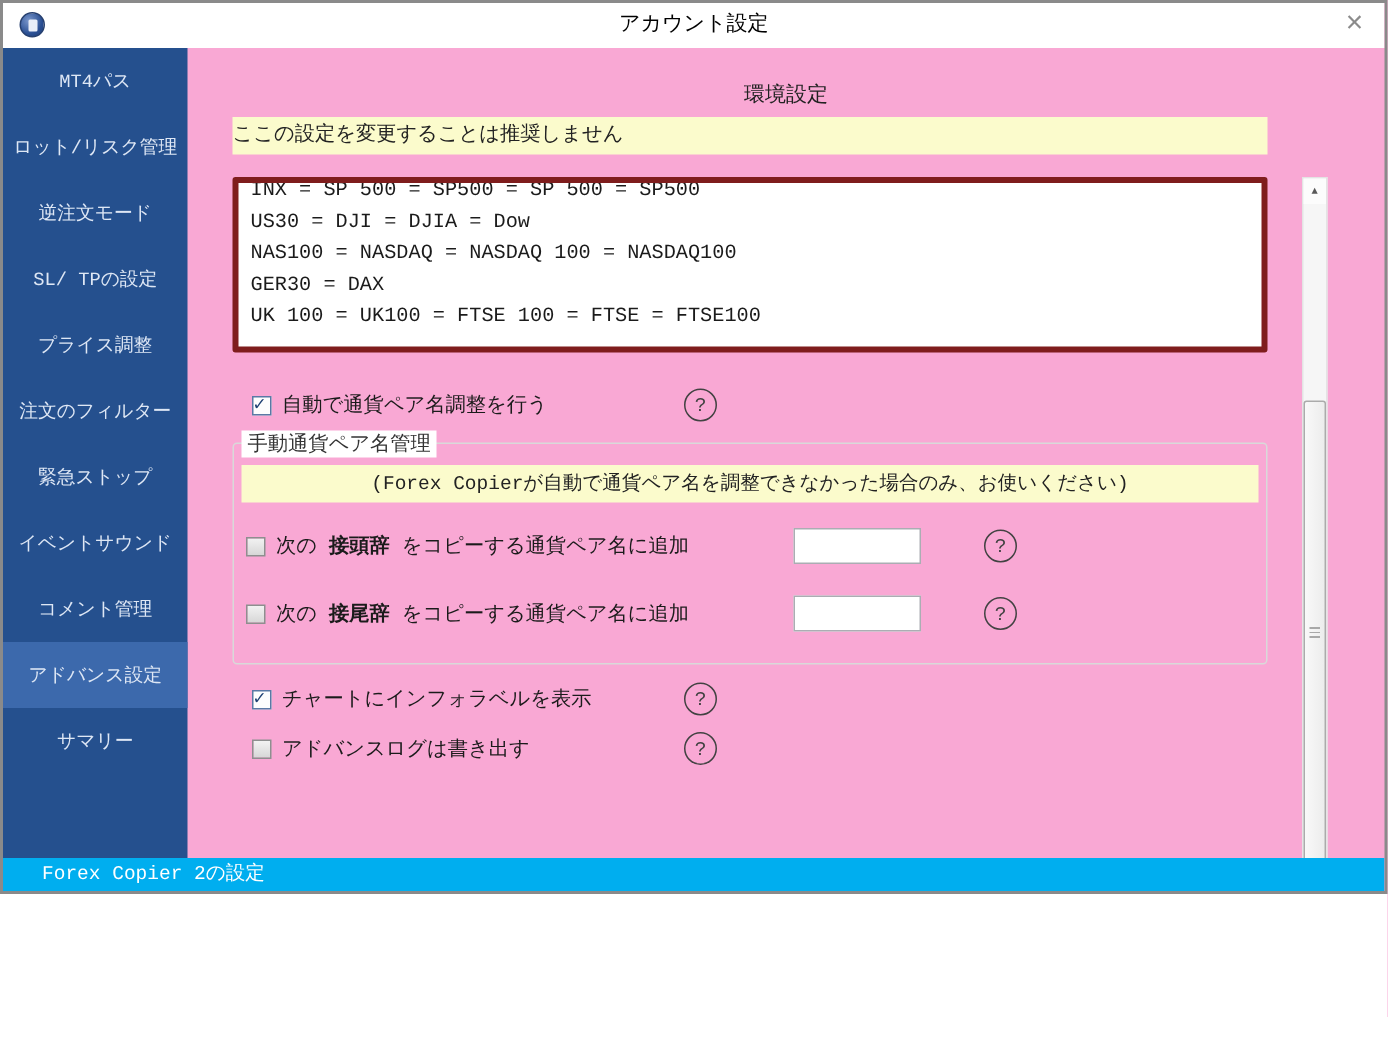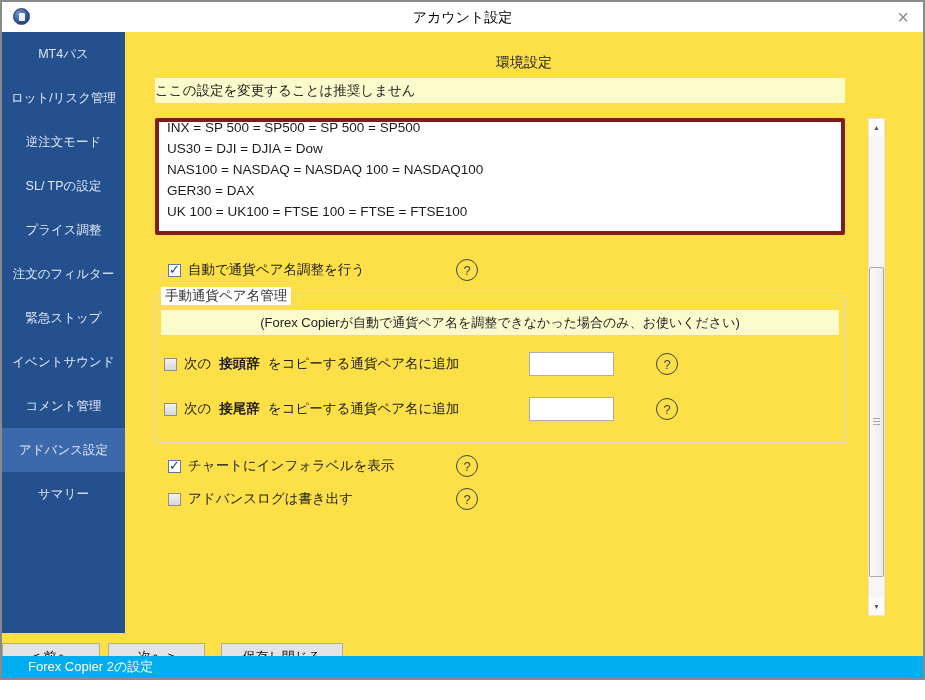--- a/index.html
+++ b/index.html
@@ -5,22 +5,22 @@
   :root{
     --sidebar-bg:#25508E;
     --sidebar-active:#3C69AC;
     --sidebar-text:#DEE7F5;
     --status-bg:#00AEEF;
     --banner-bg:#FBFBCC;
     --button-bg:#E3E3E3;
   }
   *{margin:0;padding:0;}
   body{font-family:"Liberation Sans","DejaVu Sans",sans-serif;background:#fff;}
-  .window{position:relative;width:925px;height:680px;box-sizing:border-box;
-    border:2px solid #8a8a8a;background:#fde047;overflow:hidden;}
+  .window{position:relative;width:925px;height:596px;box-sizing:border-box;
+    border:2px solid #8a8a8a;background:#f9a8d4;overflow:hidden;font-family:Liberation Mono, monospace;}
 
   
   .titlebar{position:absolute;top:0;left:0;right:0;height:30px;background:#fff;}
   .app-icon{position:absolute;left:11px;top:6px;width:17px;height:17px;border-radius:50%;
     background:radial-gradient(circle at 35% 32%,#7a97cc,#2a4f93 62%,#1d3c77);
     border:1px solid #27406f;box-sizing:border-box;}
   .app-icon::after{content:"";position:absolute;left:5px;top:4px;width:6px;height:8px;
     background:#e9eef8;border-radius:1px;}
   .window-title{text-align:center;line-height:30px;font-size:14px;color:#000;}
   .close{position:absolute;right:8px;top:3px;width:24px;height:24px;line-height:24px;

